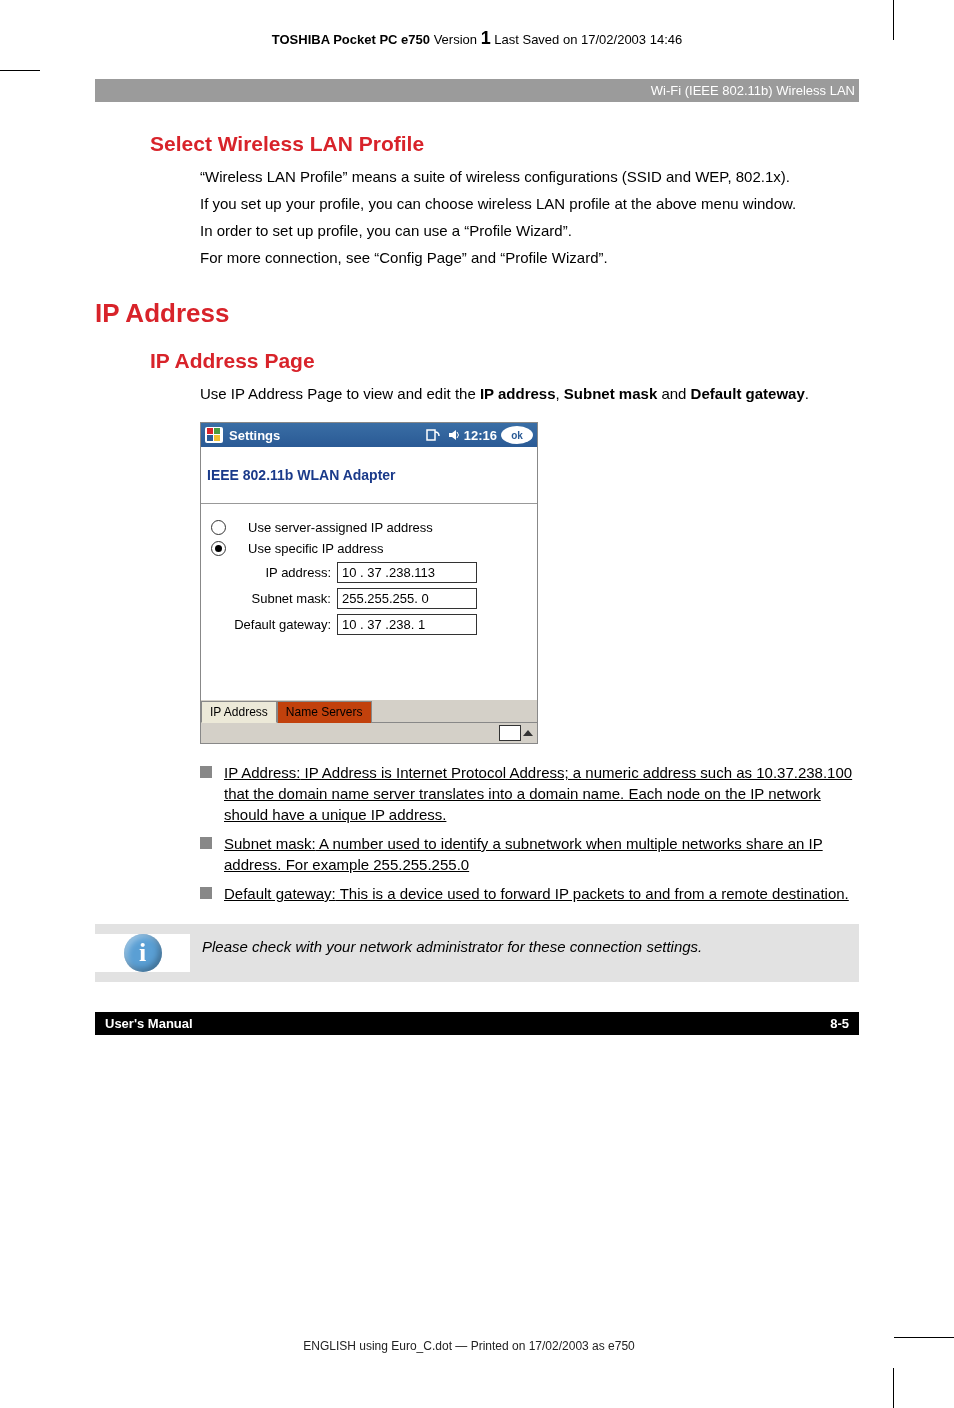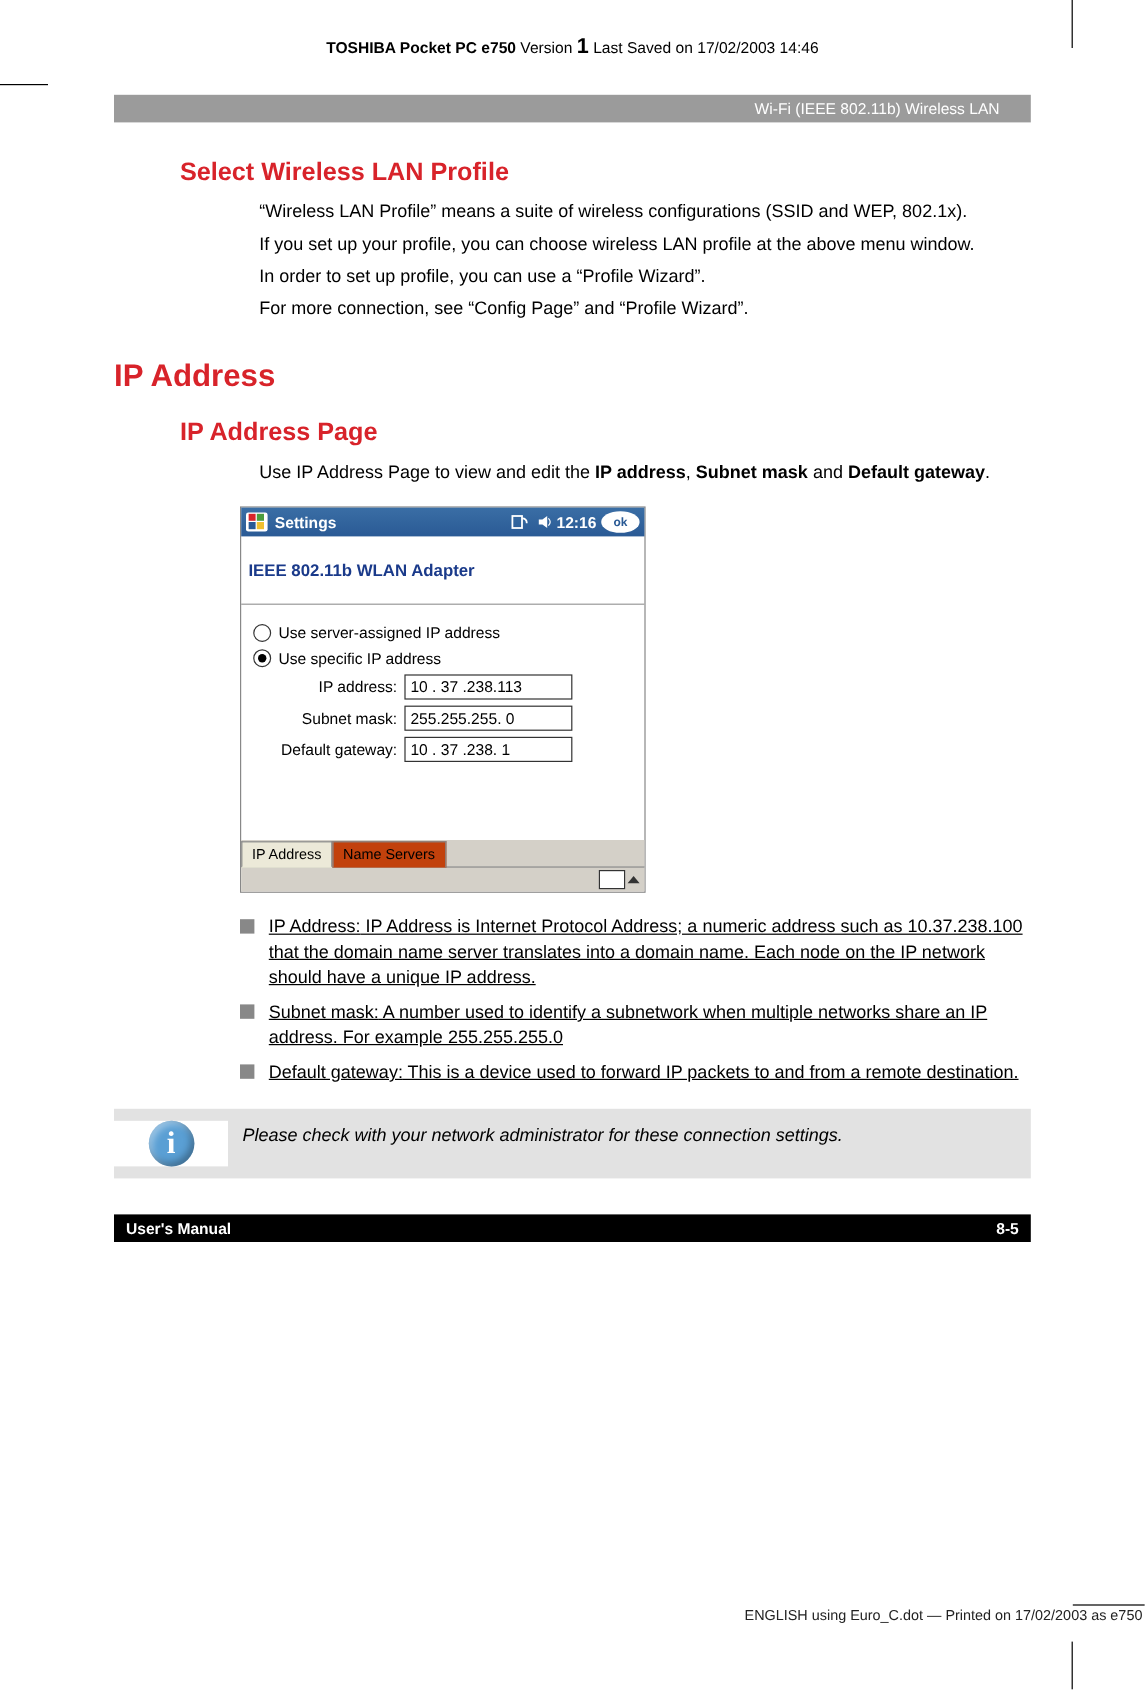--- a/index.html
+++ b/index.html
@@ -16,37 +16,37 @@
 .crop-mark-v { position: absolute; background: #000; width: 1px; height: 40px; }
 .page { padding: 20px 95px 0 95px; }
 .doc-header { font-size: 13px; text-align: center; margin: 8px 0 30px 0; }
 .doc-header .bold { font-weight: bold; }
 .doc-header .ver { font-size: 18px; font-weight: bold; }
 .chapter-bar {
   background: #9b9b9b;
   color: #fff;
   font-size: 13px;
   text-align: right;
-  padding: 4px 26px;
+  padding: 4px 4px;
   margin-bottom: 30px;
 }
 .h2-red {
   color: #d8232a;
   font-weight: bold;
   font-size: 21px;
   margin: 20px 0 10px 55px;
 }
 .h1-red {
   color: #d8232a;
   font-weight: bold;
   font-size: 26px;
   margin: 30px 0 20px 0;
 }
 .body-text { margin-left: 105px; font-size: 15px; line-height: 1.4; }
-.body-text p { margin: 6px 16px; }
+.body-text p { margin: 6px 0; }
 .body-text .bold { font-weight: bold; }
 .screenshot {
   margin: 18px 0 18px 105px;
   width: 336px;
   border: 1px solid #888;
   font-family: Tahoma, Arial, sans-serif;
   font-size: 12px;
 }
 .ss-titlebar {
   background: linear-gradient(to bottom, #3a6ea5, #2a5a95);
@@ -69,21 +69,21 @@
   background: #fff; color: #2a5a95; border-radius: 50%;
   width: 32px; height: 18px; display: inline-flex;
   align-items: center; justify-content: center;
   font-size: 10px; font-weight: bold; margin-left: 4px;
 }
 .ss-subtitle {
   color: #1a3a8a; font-weight: bold; font-size: 14px;
   padding: 20px 6px; border-bottom: 1px solid #999;
 }
 .ss-body { padding: 10px 10px 60px 10px; }
-.radio-row { display: flex; align-items: flex-start; margin: 6px 0; font-size: 13px; }
+.radio-row { display: flex; align-items: flex-start; margin: 6px 0; font-size: 13px; gap: 16px; }
 .radio { width: 13px; height: 13px; border: 1px solid #333; border-radius: 50%; margin-right: 6px; display: inline-flex; align-items: center; justify-content: center; }
 .radio.checked::after { content: ""; width: 7px; height: 7px; background: #000; border-radius: 50%; }
 .field-row { display: flex; align-items: center; margin: 5px 0 5px 20px; font-size: 13px; }
 .field-row .label { width: 100px; text-align: right; margin-right: 6px; }
 .field-row .input {
   border: 1px solid #333; padding: 2px 4px; width: 130px;
   font-family: inherit; background: #fff;
 }
 .ss-tabs {
   display: flex; border-top: 0; background: #d4d0c8;
@@ -115,22 +115,22 @@
   display: flex; align-items: center; justify-content: center;
   color: #fff; font-family: Georgia, serif; font-weight: bold; font-size: 26px;
   box-shadow: inset -3px -3px 6px rgba(0,0,0,.3), inset 3px 3px 6px rgba(255,255,255,.4);
 }
 .footer-bar {
   background: #000; color: #fff; display: flex;
   justify-content: space-between; padding: 4px 10px;
   font-size: 13px; font-weight: bold; margin-top: 30px;
 }
 .print-line {
-  text-align: right; font-size: 12px; color: #222;
-  position: absolute; bottom: 55px; left: 0; right: 2px;
+  text-align: center; font-size: 12px; color: #222;
+  position: absolute; bottom: 55px; left: 0; right: 16px;
 }
 </style>
 </head>
 <body>
 
 <div class="crop-mark-h" style="left:0; top:70px;"></div>
 <div class="crop-mark-v" style="left:893px; top:0;"></div>
 <div class="crop-mark-h" style="right:0; bottom:70px; width:60px;"></div>
 <div class="crop-mark-v" style="left:893px; bottom:0;"></div>
 

